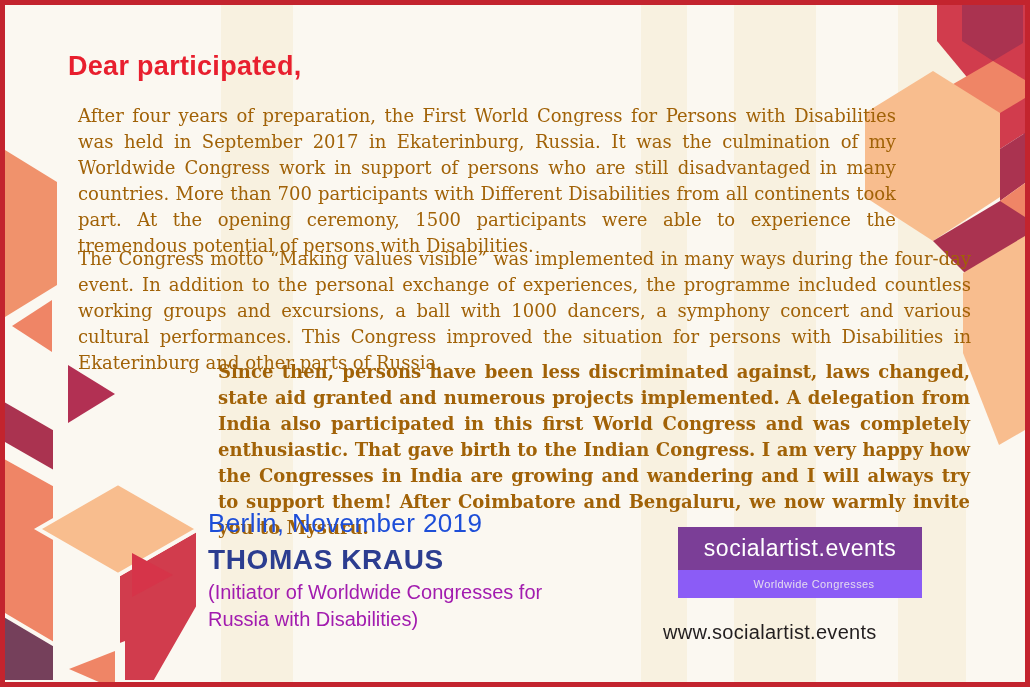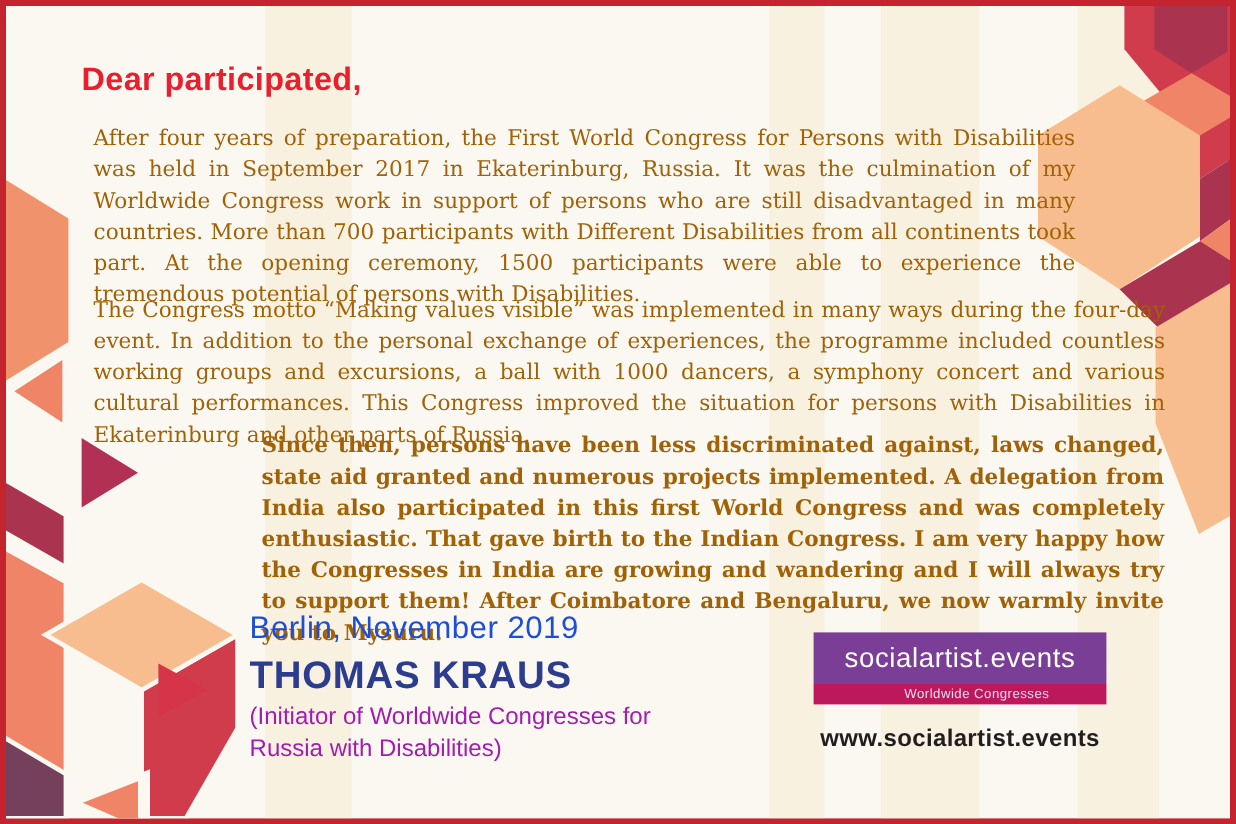--- a/index.html
+++ b/index.html
@@ -25,37 +25,37 @@
     font-family:"DejaVu Serif", serif;
     font-size:18px;line-height:26px;color:#a16207;
     text-align:justify;margin:10px;
   }
   .para1{left:63px;top:88px;width:818px;}
   .para2{left:63px;top:231px;width:893px;}
   .para3{left:203px;top:344px;width:752px;font-weight:bold;}
 
   .sig{position:absolute;left:203px;top:503px;}
   .sig-place{font-size:26px;color:#1d4ed8;letter-spacing:.4px;}
-  .sig-name{font-size:32px;font-weight:bold;color:#2c3d90;letter-spacing:.6px;margin-top:5px;}
+  .sig-name{font-size:28px;font-weight:bold;color:#2c3d90;letter-spacing:.6px;margin-top:5px;}
   .sig-role{font-size:20px;color:#a21caf;line-height:27px;margin-top:3px;}
 
   .logo-box{position:absolute;left:673px;top:522px;width:244px;}
   .logo-main{
     height:43px;background:#7b3e97;color:#ffffff;
     display:flex;align-items:center;justify-content:center;
     font-size:23px;font-weight:400;letter-spacing:.5px;
   }
   .logo-sub{
-    height:17px;background:#be185d;color:#e4dcef;
+    height:28px;background:#8b5cf6;color:#e4dcef;
     display:flex;align-items:center;justify-content:center;
     font-size:11px;letter-spacing:.4px;padding-left:28px;
   }
   .logo-url{
-    position:absolute;left:658px;top:600px;width:274px;
-    text-align:center;font-size:20px;font-weight:bold;color:#221e1f;letter-spacing:.3px;
+    position:absolute;left:658px;top:616px;width:274px;
+    text-align:left;font-size:20px;font-weight:normal;color:#221e1f;letter-spacing:.3px;
   }
 </style>
 </head>
 <body>
 
 <div class="page">
 
   <div class="stripe" style="left:216px;width:72px;"></div>
   <div class="stripe" style="left:636px;width:46px;"></div>
   <div class="stripe" style="left:729px;width:82px;"></div>

